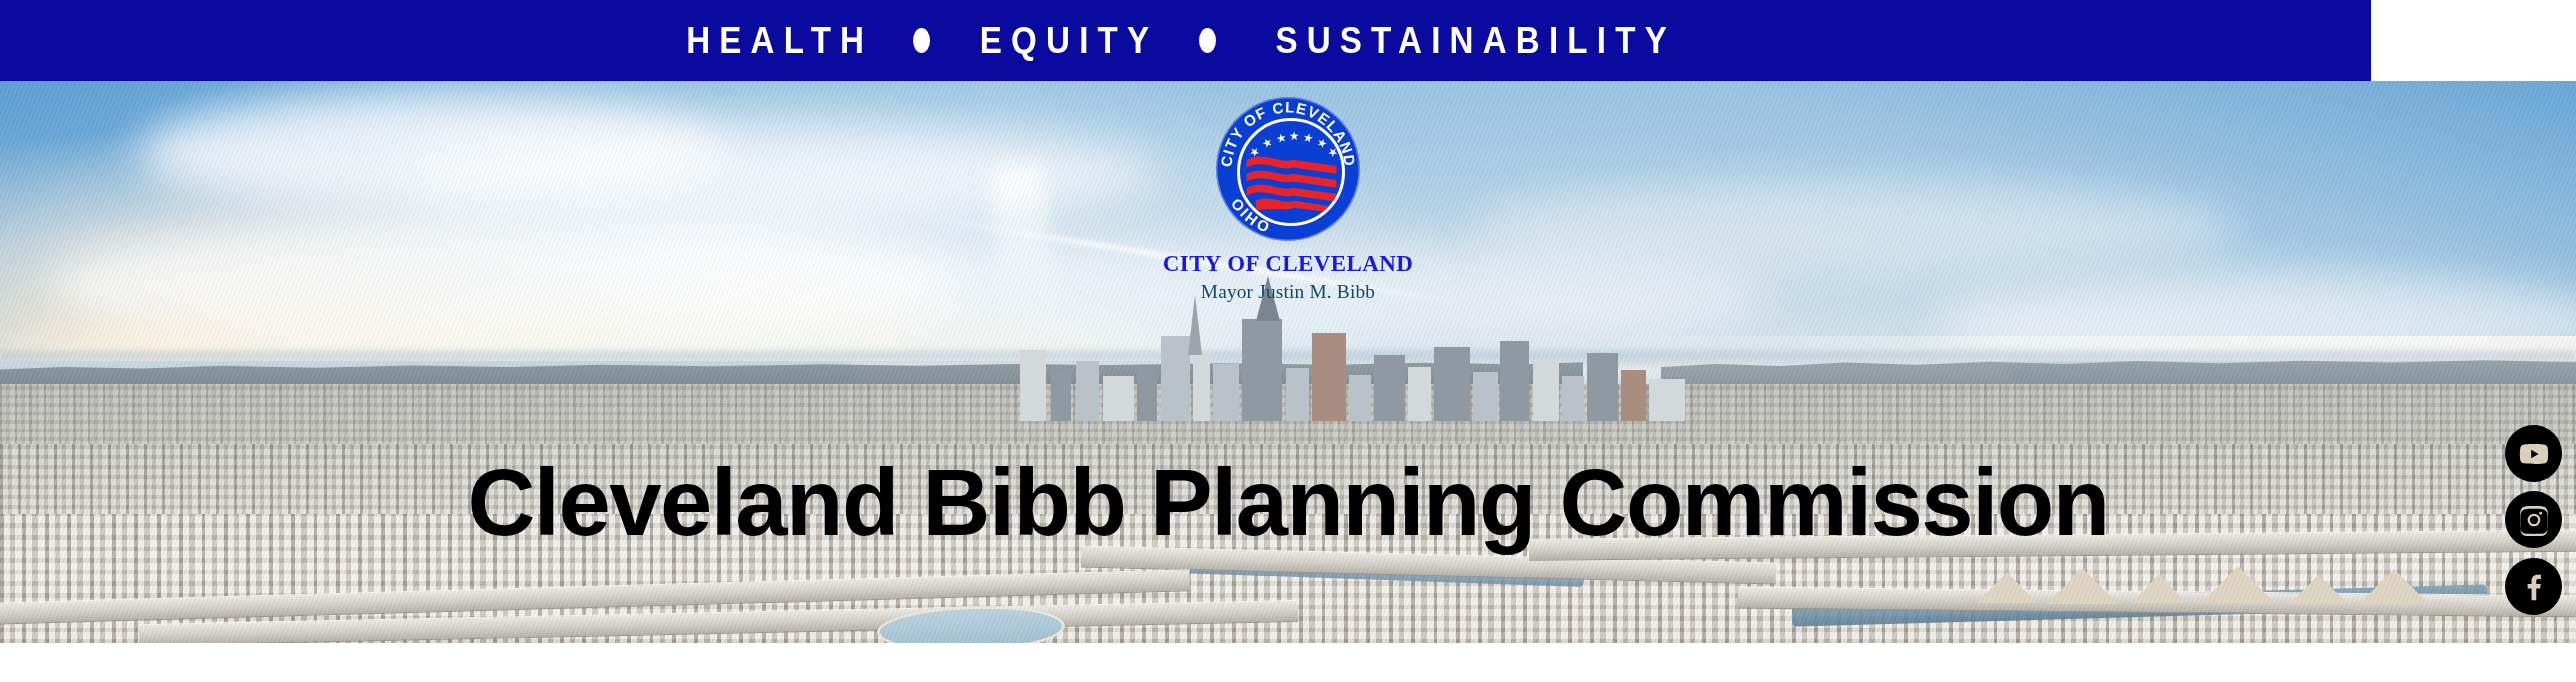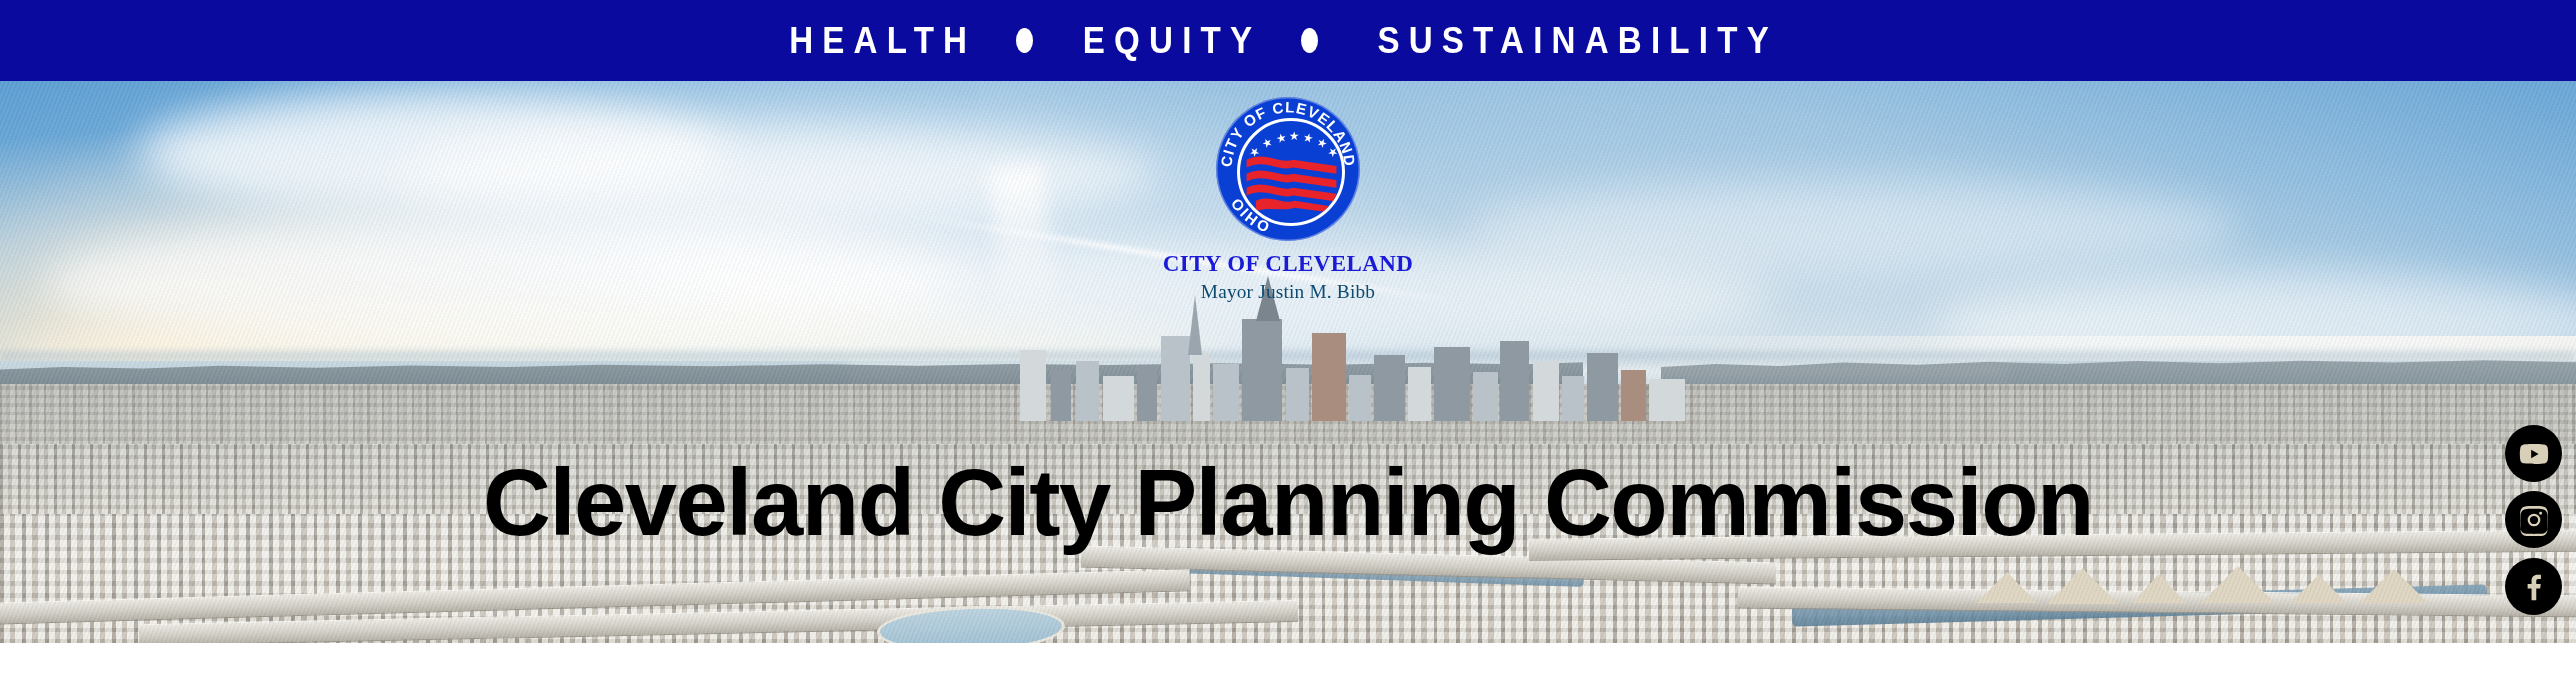--- a/index.html
+++ b/index.html
@@ -2,21 +2,21 @@
 <html style="font-size:12.4px"><head>
 <meta charset="utf-8">
 <style>
   html,body{margin:0;padding:0;background:#ffffff;}
   body{width:2576px;height:682px;font-family:"Liberation Sans",sans-serif;overflow:hidden;}
 
   .page{position:relative;width:2576px;height:682px;background:#fff;overflow:hidden;}
 
   
   .topbar{
-    position:absolute;left:0;top:0;width:2576px;height:81px;
+    position:absolute;left:0;top:0;width:2371px;height:81px;
     background:#0a0a9e;
     display:flex;align-items:center;justify-content:center;
     z-index:40;
   }
   .topbar-inner{display:flex;align-items:center;gap:0;}
   .tb-word{
     color:#ffffff;
     font-family:"Liberation Sans Narrow","Liberation Sans",sans-serif;
     font-weight:700;
     font-size:36px;
@@ -392,21 +392,21 @@
             <path d="M14 63 C 32 54, 48 68, 64 63 L 110 70 L 110 78 L 64 72 C 48 77, 32 70, 14 76 Z"></path>
           </g>
         </svg>
       </div>
     </div>
 
     <div class="city-name">CITY OF CLEVELAND</div>
     <div class="mayor-name">Mayor Justin M. Bibb</div>
   </div>
 
-  <div class="title">Cleveland City Planning Commission</div>
+  <div class="title">Cleveland Bibb Planning Commission</div>
 
   <div class="socials">
 
     <a class="sicon" href="#">
       <svg width="34" height="34" viewBox="0 0 24 24" aria-hidden="true">
         <path fill="#d8cfb8" d="M21.58 7.19a2.52 2.52 0 0 0-1.77-1.78C18.25 5 12 5 12 5s-6.25 0-7.81.41a2.52 2.52 0 0 0-1.77 1.78A26.3 26.3 0 0 0 2 12a26.3 26.3 0 0 0 .42 4.81 2.52 2.52 0 0 0 1.77 1.78C5.75 19 12 19 12 19s6.25 0 7.81-.41a2.52 2.52 0 0 0 1.77-1.78A26.3 26.3 0 0 0 22 12a26.3 26.3 0 0 0-.42-4.81ZM10 15.02V8.98L15.2 12 10 15.02Z"></path>
       </svg>
     </a>
 
     <a class="sicon" href="#">

